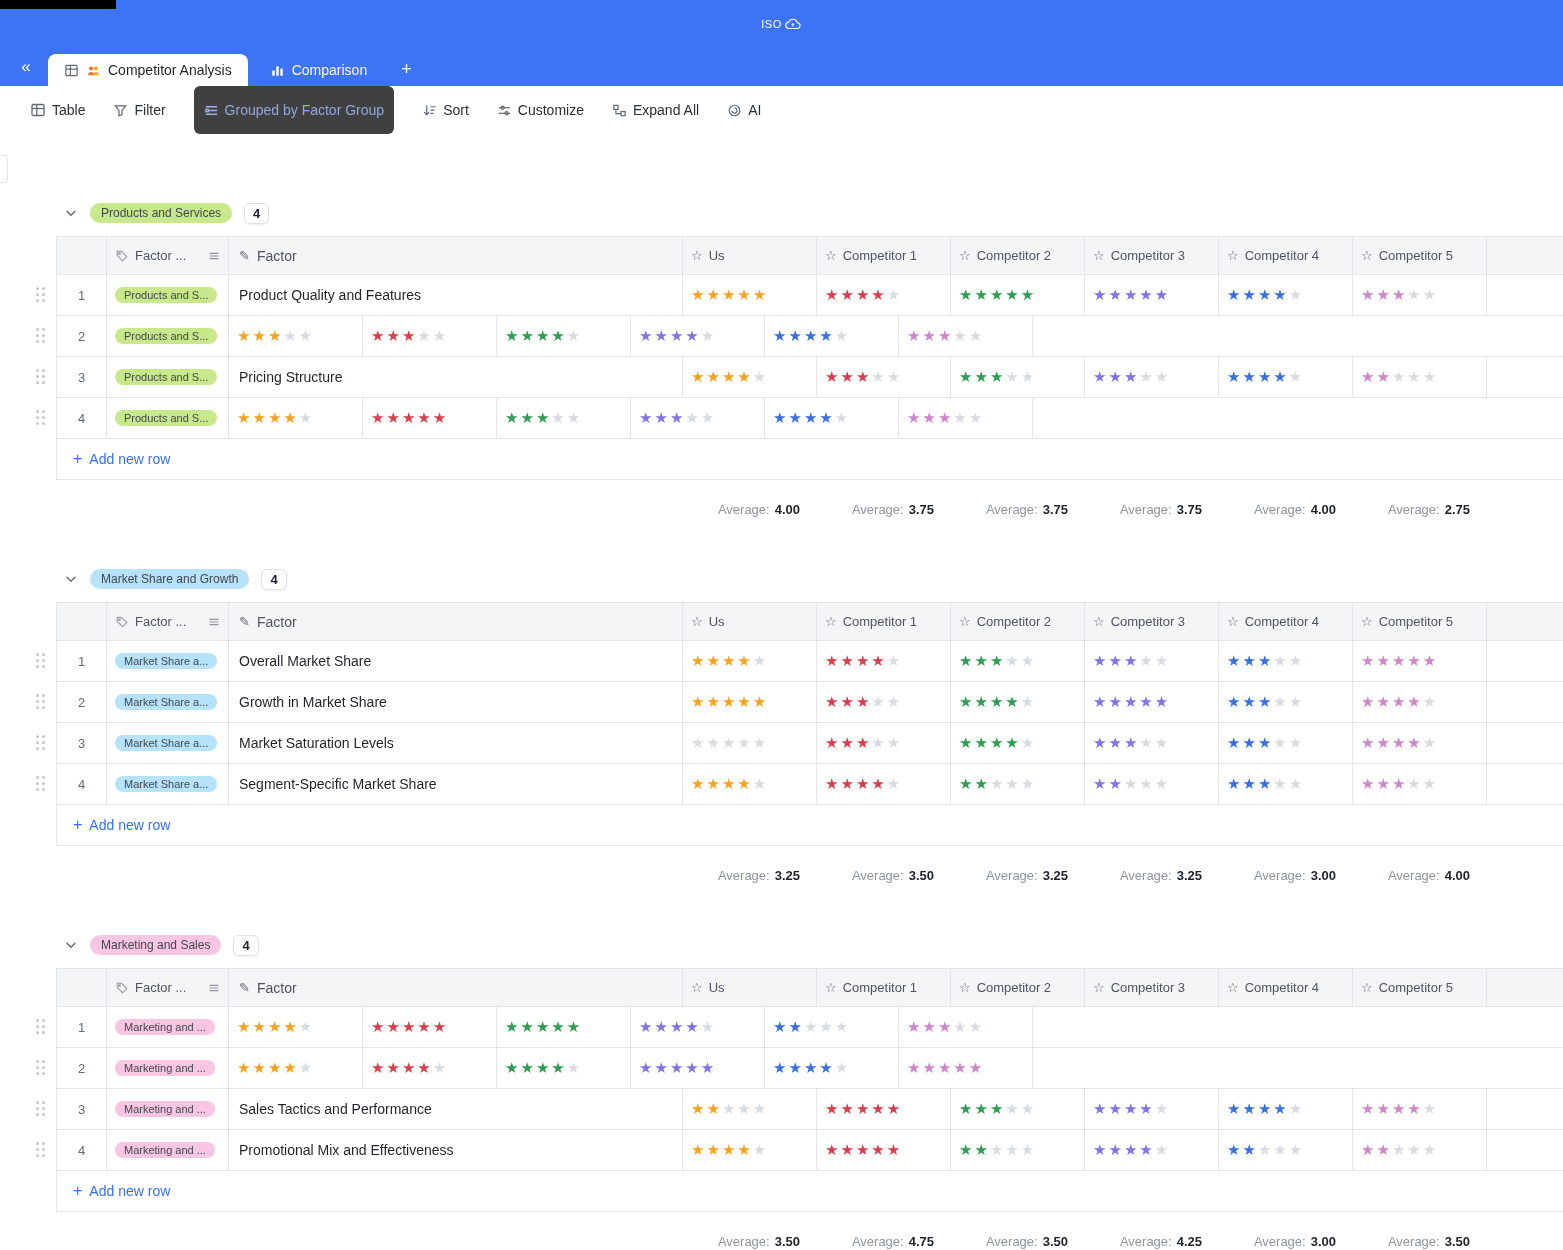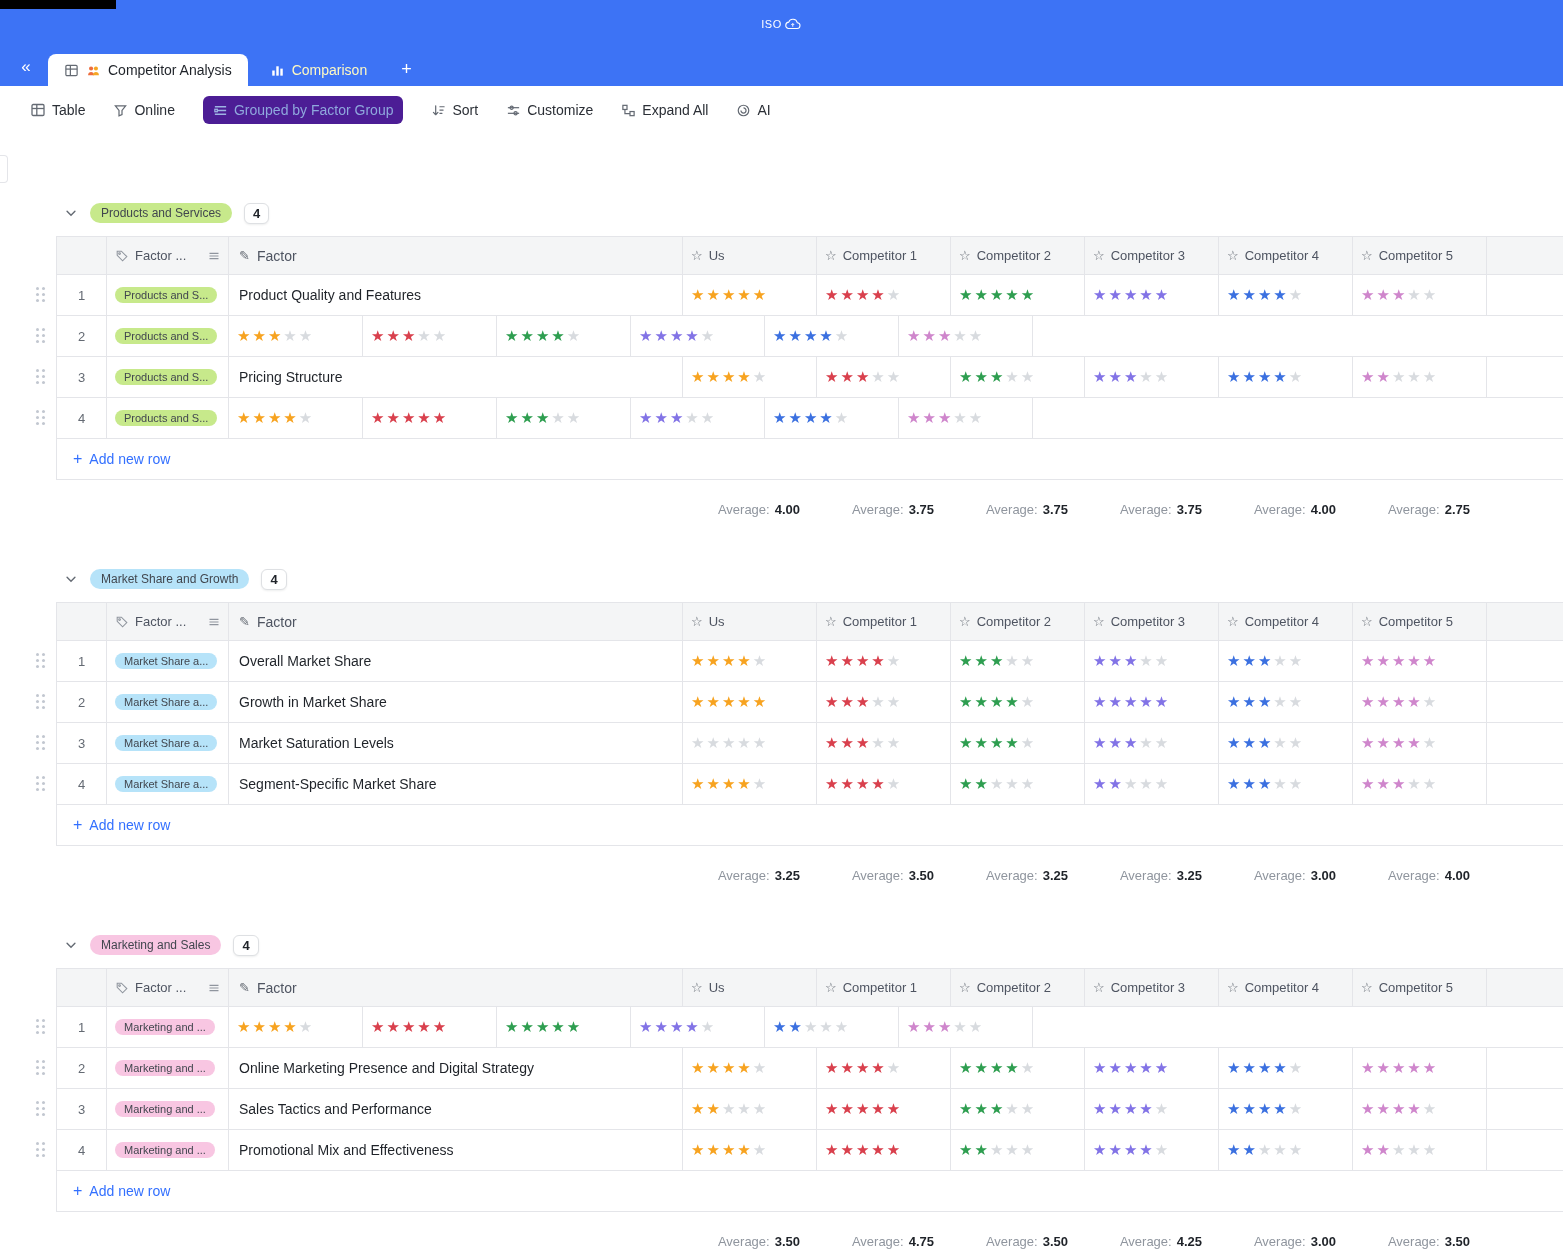--- a/index.html
+++ b/index.html
@@ -10,25 +10,25 @@
   .logo{position:absolute;left:50%;top:50%;transform:translate(-50%,-50%);color:#fff;
     font-size:11px;display:flex;align-items:center;gap:2px;letter-spacing:.5px;}
   .tabbar{height:38px;background:#3d73f5;display:flex;align-items:flex-end;padding-left:12px;}
   .collapse-btn{width:28px;height:30px;margin:0 8px 4px 0;display:flex;align-items:center;
     justify-content:center;color:#fff;font-size:17px;cursor:pointer;}
   .tab{height:32px;display:flex;align-items:center;gap:7px;padding:0 16px;font-size:14px;
     border-radius:8px 8px 0 0;cursor:pointer;white-space:nowrap;}
   .tab.active{background:#fff;color:#1f2329;}
   .tab.inactive{color:#fef9c3;margin-left:6px;}
   .tab-add{color:#fff;font-size:18px;padding:0 18px;margin-bottom:6px;cursor:pointer;}
-  .toolbar{height:48px;display:flex;align-items:center;padding-left:30px;gap:28px;
+  .toolbar{height:48px;display:flex;padding-left:30px;gap:28px;
     font-size:14px;color:#2b2f36;background:#fff;}
   .tool{display:flex;align-items:center;gap:6px;cursor:pointer;white-space:nowrap;}
   .tool svg{stroke:#646a73;}
-  .tool.grouped{background:#4c1d95;color:#8fa8dd;padding:6px 10px;border-radius:6px;}
+  .tool.grouped{background:#404040;color:#8fa8dd;padding:6px 10px;border-radius:6px;}
   .tool.grouped svg{stroke:#9db3e3;}
   .side-notch{position:fixed;left:0;top:155px;width:7px;height:26px;background:#fff;
     border:1px solid #e4e5e9;border-left:none;border-radius:0 4px 4px 0;}
   
   .content{padding-top:64px;}
   .group{margin:0 0 47px 56px;position:relative;}
   .group-header{display:flex;align-items:center;gap:12px;height:30px;margin:0 0 8px 8px;}
   .gh-chevron{display:flex;align-items:center;cursor:pointer;}
   .pill{font-size:12px;padding:3px 11px;border-radius:10px;color:#41464e;white-space:nowrap;}
   .count-badge{background:#fff;border:1px solid #dee0e3;box-shadow:0 1px 2px rgba(31,35,41,.08);
@@ -112,21 +112,21 @@
       <rect x="2" y="2.5" width="12" height="11" rx="1.2"></rect>
         <line x1="2" y1="6.5" x2="14" y2="6.5"></line>
         <line x1="6.8" y1="2.5" x2="6.8" y2="13.5"></line>
     </svg>
     <span>Table</span>
   </div>
   <div class="tool">
     <svg width="15" height="15" viewBox="0 0 16 16" fill="none" stroke-width="1.3">
       <path d="M2.5 3h11L9.6 8v4.3l-3.2 1.4V8z"></path>
     </svg>
-    <span>Online</span>
+    <span>Filter</span>
   </div>
   <div class="tool grouped">
     <svg width="15" height="15" viewBox="0 0 16 16" fill="none" stroke-width="1.4">
       <path d="M2 4h12M4.5 8H14M2 12h12"></path>
         <rect x="2" y="6.7" width="2.6" height="2.6" fill="none"></rect>
     </svg>
     <span>Grouped by Factor Group</span>
   </div>
   <div class="tool">
     <svg width="15" height="15" viewBox="0 0 16 16" fill="none" stroke-width="1.3" stroke-linecap="round">
@@ -653,21 +653,20 @@
             <div class="cell c-extra"></div>
           </div>
           <div class="trow">
             <span class="drag">
               <i></i>
             </span>
             <div class="cell c-num">2</div>
             <div class="cell c-tag">
               <span class="row-pill" style="background:#F8C6E2">Marketing and ...</span>
             </div>
-            <div class="cell c-factor">Online Marketing Presence and Digital Strategy</div>
             <div class="cell c-rate">
               <span class="stars"><span style="color:#F7A320">★</span><span style="color:#F7A320">★</span><span style="color:#F7A320">★</span><span style="color:#F7A320">★</span><span style="color:#D8DBDF">★</span></span>
             </div>
             <div class="cell c-rate">
               <span class="stars"><span style="color:#D9404D">★</span><span style="color:#D9404D">★</span><span style="color:#D9404D">★</span><span style="color:#D9404D">★</span><span style="color:#D8DBDF">★</span></span>
             </div>
             <div class="cell c-rate">
               <span class="stars"><span style="color:#2E9E50">★</span><span style="color:#2E9E50">★</span><span style="color:#2E9E50">★</span><span style="color:#2E9E50">★</span><span style="color:#D8DBDF">★</span></span>
             </div>
             <div class="cell c-rate">

